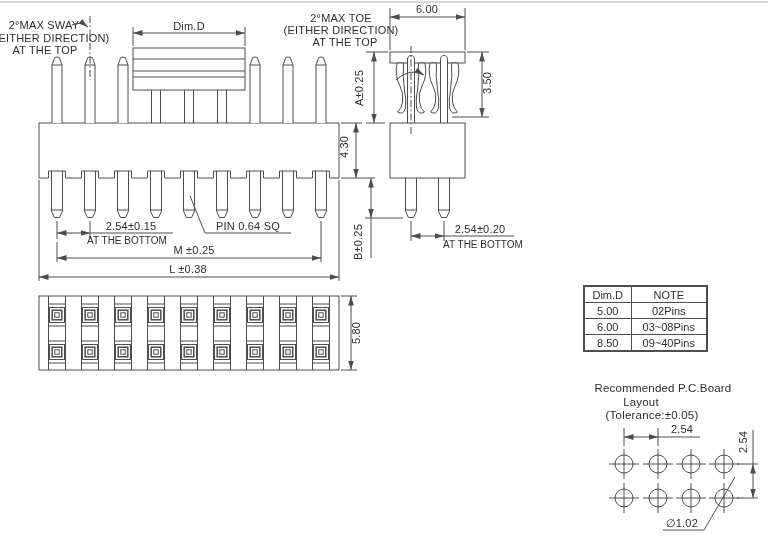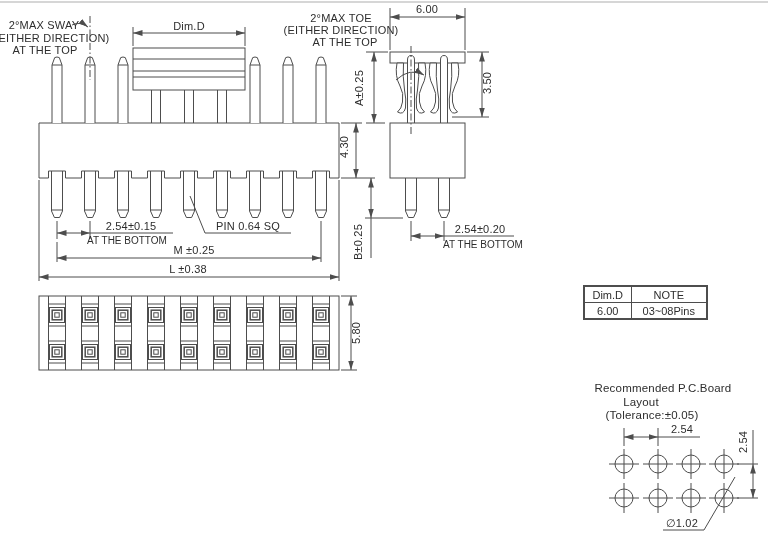--- a/index.html
+++ b/index.html
@@ -283,18 +283,26 @@
   <colgroup>
         <col class="c1">
         <col class="c2">
       </colgroup>
   <tbody>
         <tr>
     <th>Dim.D</th>
     <th>NOTE</th>
   </tr>
   <tr>
+    <td>5.00</td>
+    <td>02Pins</td>
+  </tr>
+  <tr>
     <td>6.00</td>
     <td>03~08Pins</td>
+  </tr>
+  <tr>
+    <td>8.50</td>
+    <td>09~40Pins</td>
   </tr>
 </tbody>
     </table>
 </div>
 
 </body></html>

